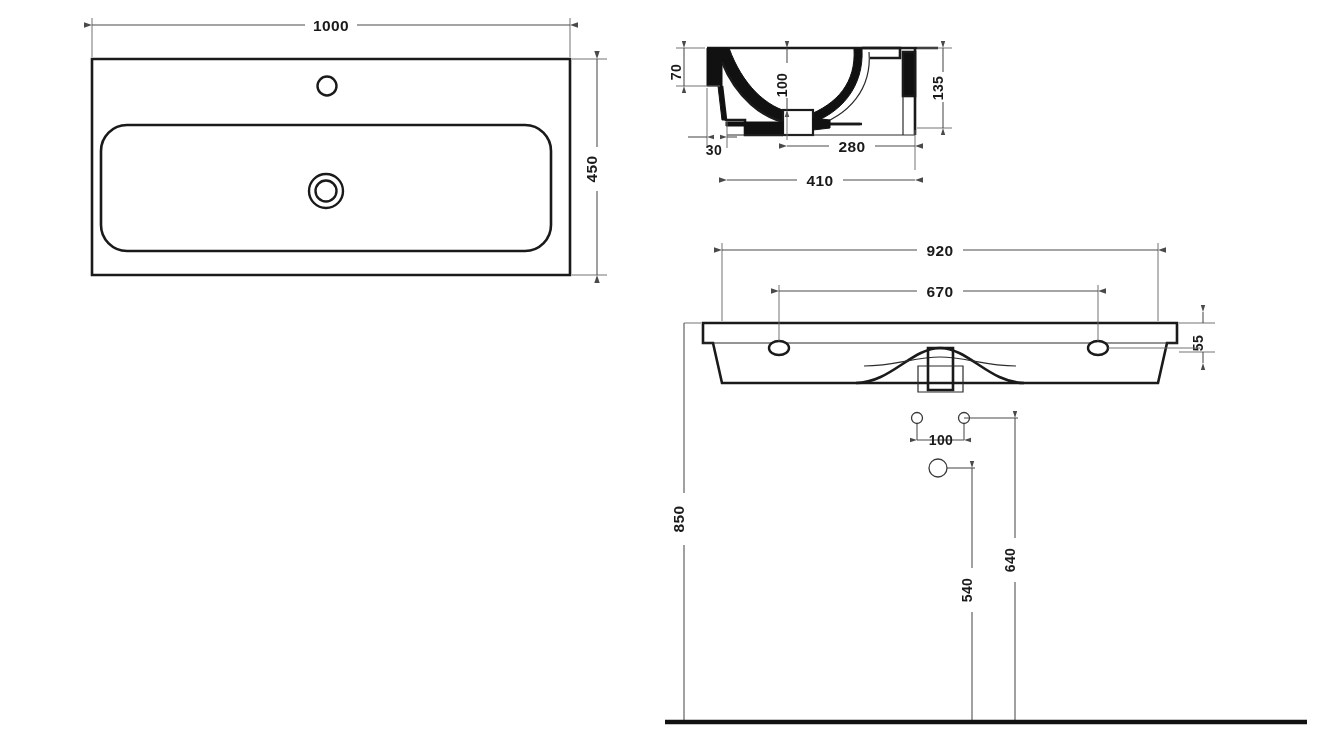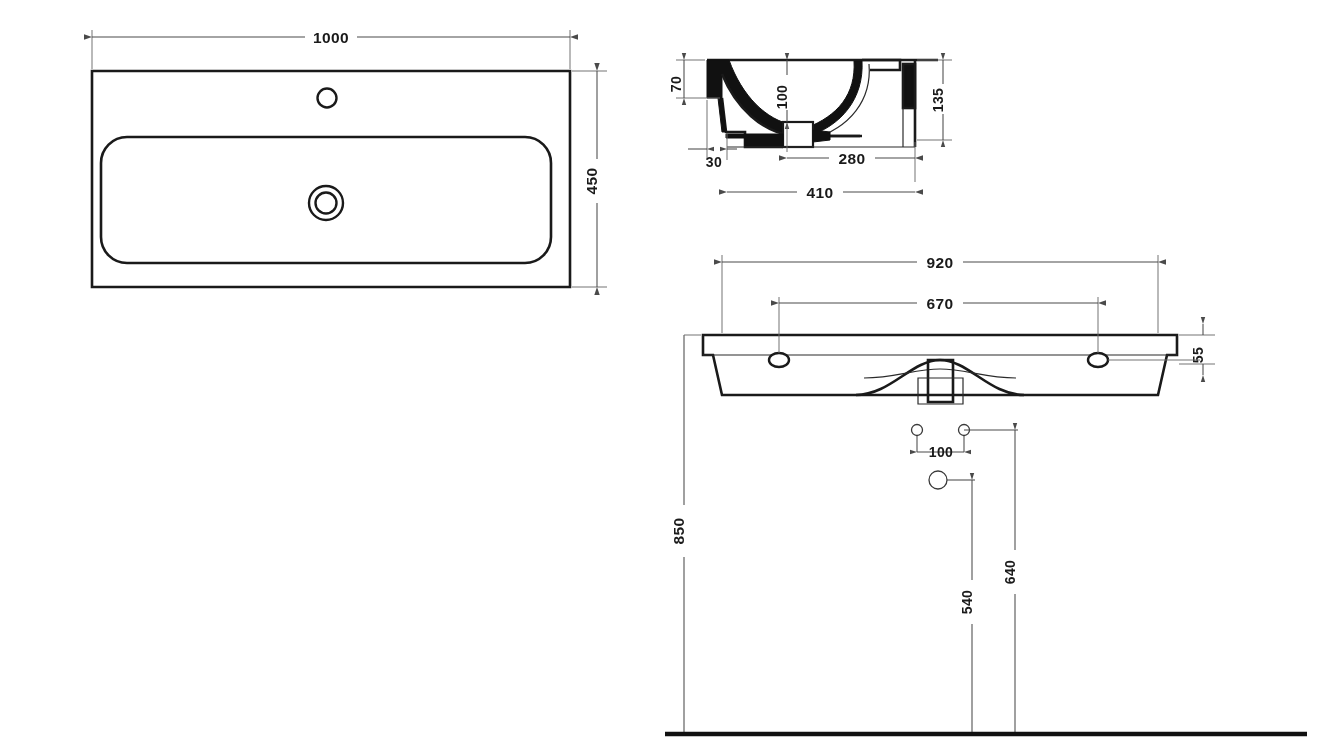--- a/index.html
+++ b/index.html
@@ -11,21 +11,21 @@
   body {
     width: 1325px;
     height: 745px;
     font-family: "Liberation Sans", sans-serif;
     overflow: hidden;
     position: relative;
   }
   #drawing-root {
     position: absolute;
     left: 0;
-    top: 12px;
+    top: 0;
     width: 1325px;
     height: 618px;
   }
   svg#tech-drawing {
     display: block;
     width: 1325px;
     height: 745px;
     background: #ffffff;
   }
   .obj-line {

